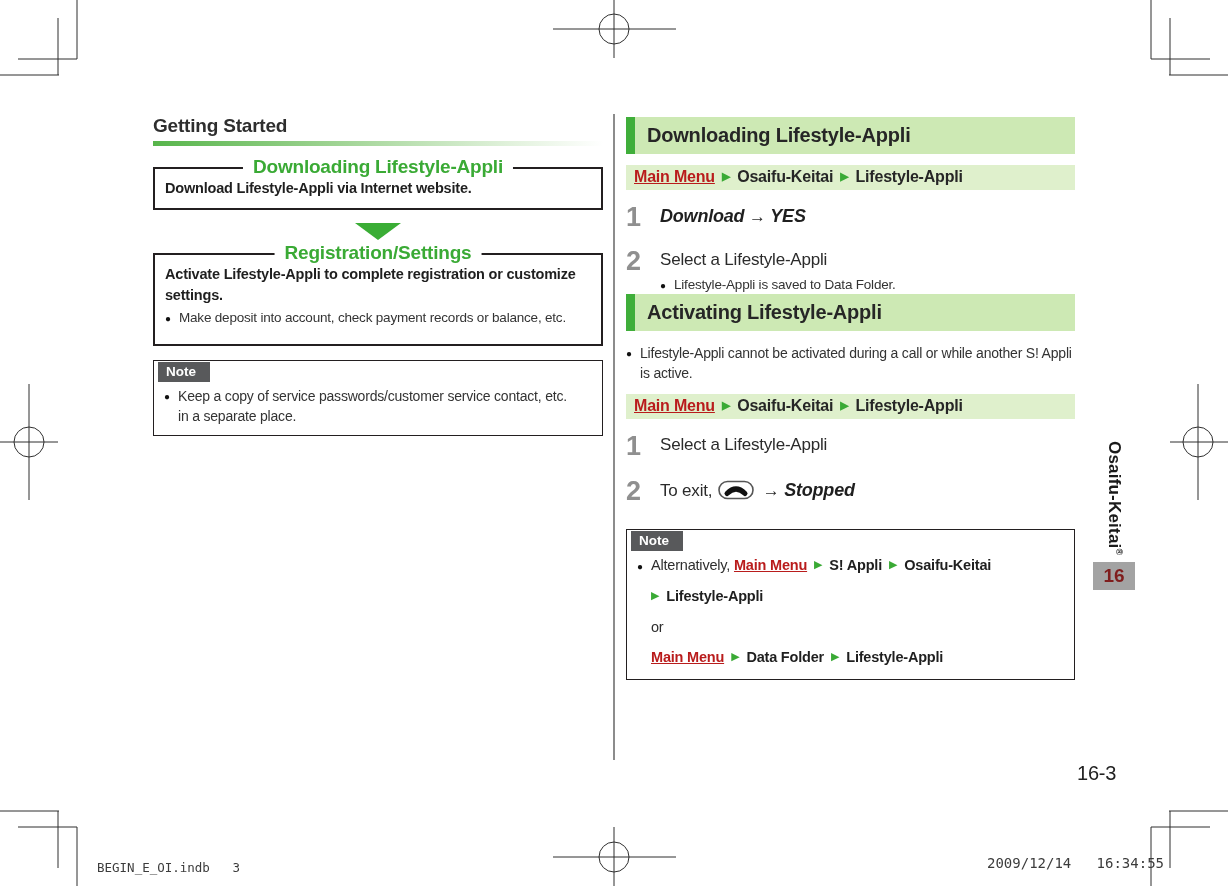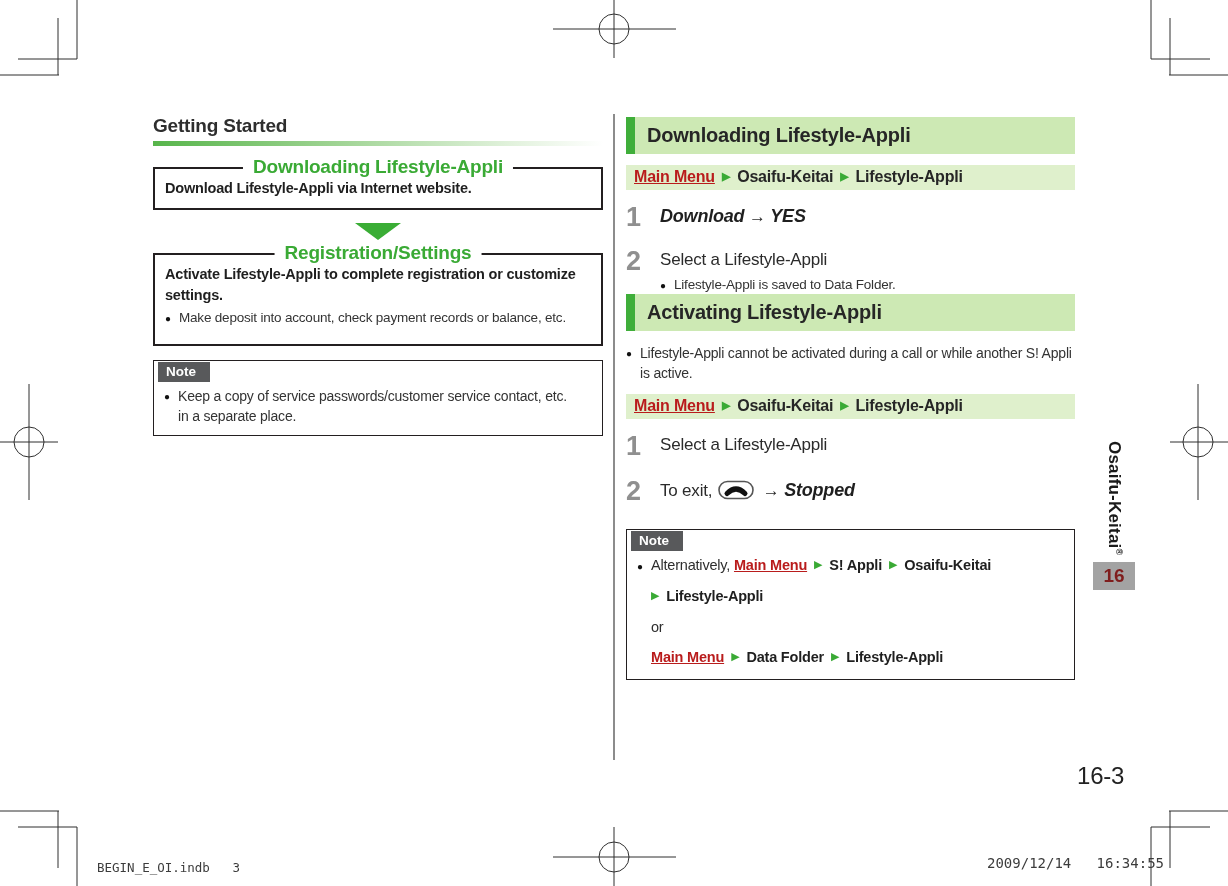--- a/index.html
+++ b/index.html
@@ -56,21 +56,21 @@
   .note-seg{font-size:14.5px;line-height:21px;color:#2e2e2e;}
   .note-cont,.note-or,.note-p2{padding-left:14px;font-size:14.5px;line-height:22px;color:#2e2e2e;letter-spacing:-0.2px;margin-top:8px;}
   .b{font-weight:bold;color:#1f1f1f;}
 
   
   .side-label{position:absolute;left:1124px;top:441px;transform:rotate(90deg);transform-origin:0 0;
     white-space:nowrap;font-weight:bold;font-size:17px;color:#1a1a1a;letter-spacing:0.2px;}
   .side-label sup{font-size:9px;}
   .chapter-tab{position:absolute;left:1093px;top:562px;width:42px;height:28px;background:#a3a3a3;
     display:flex;align-items:center;justify-content:center;font-weight:bold;font-size:19px;color:#7f1d1d;}
-  .page-number{position:absolute;left:1077px;top:762px;font-size:24px;color:#222;letter-spacing:-0.2px;}
+  .page-number{position:absolute;left:1077px;top:762px;font-size:20px;color:#222;letter-spacing:-0.2px;}
   .footer-file{position:absolute;left:97px;top:860px;font-family:"DejaVu Sans Mono",monospace;
     font-size:12.5px;color:#3c3c3c;white-space:pre;}
   .footer-time{position:absolute;left:987px;top:855px;font-family:"DejaVu Sans Mono",monospace;
     font-size:14px;color:#3c3c3c;white-space:pre;}
 </style>
 </head>
 <body>
 
 <div class="page">
 

